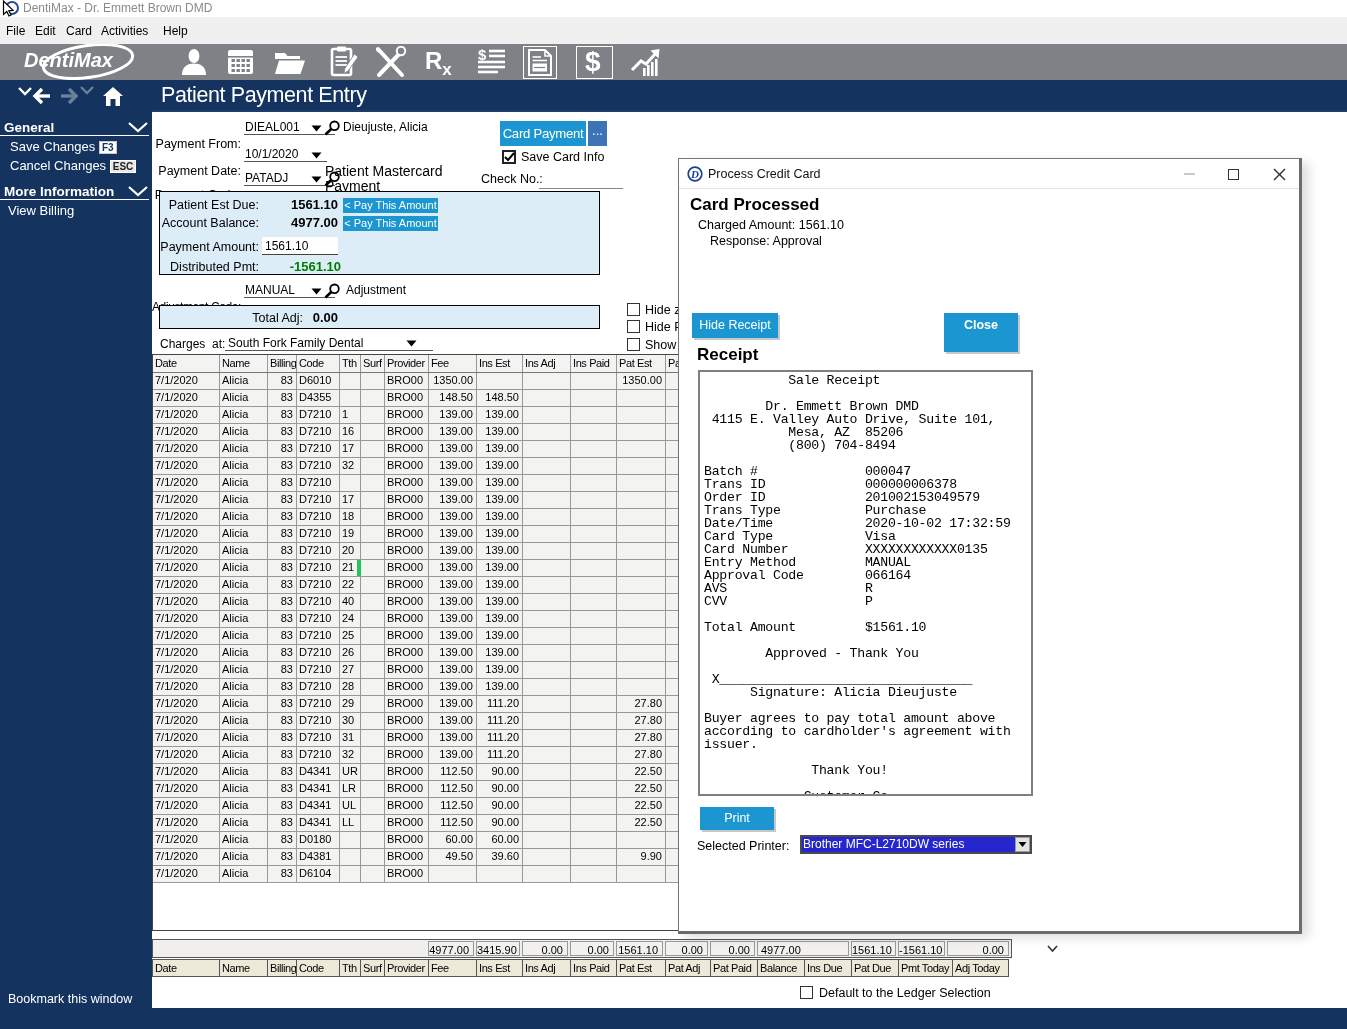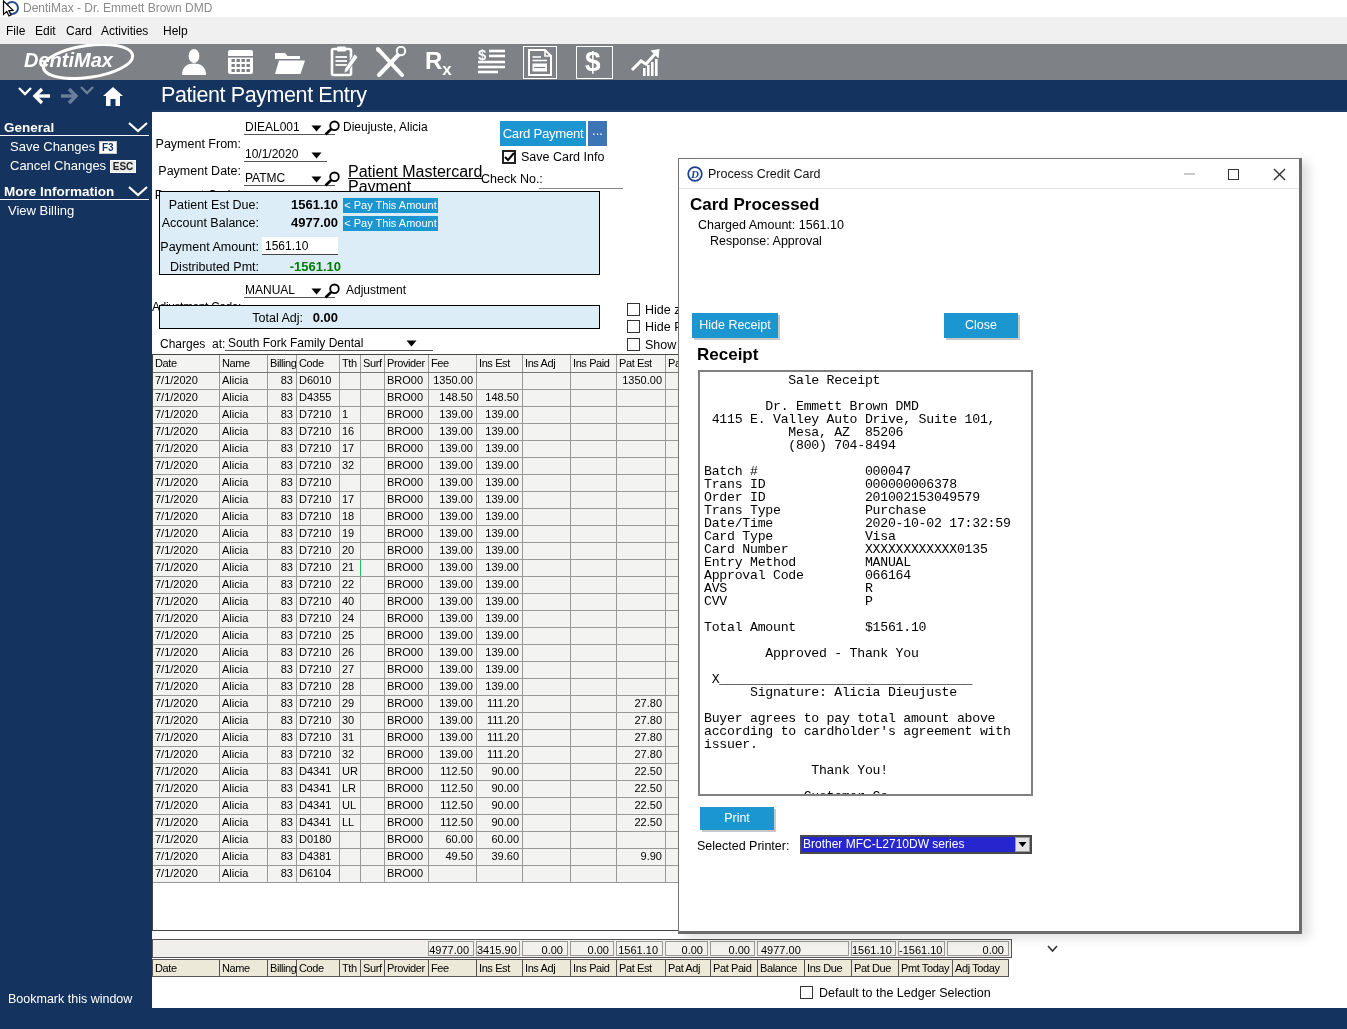--- a/index.html
+++ b/index.html
@@ -169,30 +169,30 @@
  <line x1="7.2" y1="9" x2="1.5" y2="14.5" stroke="#000" stroke-width="2.6"></line>
   </svg>
 <div class="abs" style="left:343px;top:120px;font-size:12px;">Dieujuste, Alicia</div>
 <div class="abs lbl" style="left:150px;top:147px;width:91px;text-align:right;">Payment Date:</div>
 <div class="abs" style="left:245px;top:147px;font-size:12px;">10/1/2020</div>
 <div class="abs" style="left:244px;top:161px;width:83px;height:1px;background:#555;"></div>
 <svg class="abs" style="left:311px;top:152px;" width="11" height="7" viewBox="0 0 11 7">
     <path d="M0.5 0.5 L10.5 0.5 L5.5 6.5 Z" fill="#000"></path>
   </svg>
 <div class="abs lbl" style="left:150px;top:171px;width:91px;text-align:right;">Payment Code:</div>
-<div class="abs" style="left:245px;top:171px;font-size:12px;">PATMC</div>
+<div class="abs" style="left:245px;top:171px;font-size:12px;">PATADJ</div>
 <div class="abs" style="left:244px;top:185px;width:91px;height:1px;background:#555;"></div>
 <svg class="abs" style="left:311px;top:176px;" width="11" height="7" viewBox="0 0 11 7">
     <path d="M0.5 0.5 L10.5 0.5 L5.5 6.5 Z" fill="#000"></path>
   </svg>
 <svg class="abs" style="left:324px;top:171px;" width="17" height="16" viewBox="0 0 17 16">
  <circle cx="10.5" cy="5.8" r="4.3" fill="none" stroke="#000" stroke-width="1.8"></circle>
  <line x1="7.2" y1="9" x2="1.5" y2="14.5" stroke="#000" stroke-width="2.6"></line>
   </svg>
-<div class="abs" style="left:348px;top:164px;font-size:16px;line-height:15px;text-decoration:underline;">Patient Mastercard<br>Payment</div>
+<div class="abs" style="left:325px;top:164px;font-size:14px;line-height:15px;">Patient Mastercard<br>Payment</div>
 <div class="abs btn" style="left:500px;top:121px;width:86px;height:25px;font-size:13.2px;line-height:25px;white-space:nowrap;letter-spacing:-0.3px;">Card Payment</div>
 <div class="abs" style="left:588px;top:121px;width:19px;height:25px;background:#3d74b5;color:#fff;font-size:13px;line-height:20px;text-align:center;">...</div>
 <div class="abs" style="left:502px;top:150px;width:14px;height:14px;border:2px solid #222;background:#fff;"></div>
 <svg class="abs" style="left:504px;top:152px;" width="11" height="10" viewBox="0 0 11 10">
     <polyline points="1,5 4,8 10,1" fill="none" stroke="#000" stroke-width="2"></polyline>
   </svg>
 <div class="abs" style="left:521px;top:150px;font-size:12.5px;">Save Card Info</div>
 <div class="abs" style="left:481px;top:172px;font-size:12.5px;">Check No.:</div>
 <div class="abs" style="left:539px;top:188px;width:84px;height:1px;background:#888;"></div>
 <div class="abs" style="left:159px;top:191px;width:441px;height:84px;background:#ddedf8;border:1px solid #000;"></div>
@@ -495,21 +495,21 @@
       <div style="width:47px;border-right:1px solid #999;font-size:11px;text-align:right;padding:1px 3px 0 0;overflow:hidden;white-space:nowrap;"></div>
       <div style="width:54px;border-right:1px solid #999;font-size:11px;text-align:right;padding:1px 3px 0 0;overflow:hidden;white-space:nowrap;"></div>
       <div style="width:56px;border-right:1px solid #999;font-size:11px;text-align:right;padding:1px 3px 0 0;overflow:hidden;white-space:nowrap;"></div>
       <div style="width:37px;border-right:1px solid #999;font-size:11px;padding:1px 0 0 2px;overflow:hidden;white-space:nowrap;"></div>
     </div>
     <div style="display:flex;height:17px;background:#f3f3f2;border-bottom:1px solid #999;">
       <div style="width:67px;border-right:1px solid #999;font-size:11px;padding:1px 0 0 2px;overflow:hidden;white-space:nowrap;">7/1/2020</div>
       <div style="width:48px;border-right:1px solid #999;font-size:11px;padding:1px 0 0 2px;overflow:hidden;white-space:nowrap;">Alicia</div>
       <div style="width:29px;border-right:1px solid #999;font-size:11px;text-align:right;padding:1px 3px 0 0;overflow:hidden;white-space:nowrap;">83</div>
       <div style="width:43px;border-right:1px solid #999;font-size:11px;padding:1px 0 0 2px;overflow:hidden;white-space:nowrap;">D7210</div>
-      <div style="width:21px;border-right:1px solid #22c55e;font-size:11px;padding:1px 0 0 2px;overflow:hidden;white-space:nowrap;">21</div>
+      <div style="width:21px;border-right:4px solid #22c55e;font-size:11px;padding:1px 0 0 2px;overflow:hidden;white-space:nowrap;">21</div>
       <div style="width:24px;border-right:1px solid #999;font-size:11px;padding:1px 0 0 2px;overflow:hidden;white-space:nowrap;"></div>
       <div style="width:44px;border-right:1px solid #999;font-size:11px;padding:1px 0 0 2px;overflow:hidden;white-space:nowrap;">BRO00</div>
       <div style="width:48px;border-right:1px solid #999;font-size:11px;text-align:right;padding:1px 3px 0 0;overflow:hidden;white-space:nowrap;">139.00</div>
       <div style="width:46px;border-right:1px solid #999;font-size:11px;text-align:right;padding:1px 3px 0 0;overflow:hidden;white-space:nowrap;">139.00</div>
       <div style="width:48px;border-right:1px solid #999;font-size:11px;text-align:right;padding:1px 3px 0 0;overflow:hidden;white-space:nowrap;"></div>
       <div style="width:46px;border-right:1px solid #999;font-size:11px;text-align:right;padding:1px 3px 0 0;overflow:hidden;white-space:nowrap;"></div>
       <div style="width:49px;border-right:1px solid #999;font-size:11px;text-align:right;padding:1px 3px 0 0;overflow:hidden;white-space:nowrap;"></div>
       <div style="width:45px;border-right:1px solid #999;font-size:11px;text-align:right;padding:1px 3px 0 0;overflow:hidden;white-space:nowrap;"></div>
       <div style="width:47px;border-right:1px solid #999;font-size:11px;text-align:right;padding:1px 3px 0 0;overflow:hidden;white-space:nowrap;"></div>
       <div style="width:47px;border-right:1px solid #999;font-size:11px;text-align:right;padding:1px 3px 0 0;overflow:hidden;white-space:nowrap;"></div>
@@ -967,21 +967,21 @@
 <svg class="abs" style="left:1273px;top:168px;" width="13" height="13" viewBox="0 0 13 13">
     <g stroke="#333" stroke-width="1.4">
       <line x1="1" y1="1" x2="12" y2="12"></line>
       <line x1="12" y1="1" x2="1" y2="12"></line>
     </g>
   </svg>
 <div class="abs" style="left:690px;top:195px;font-size:17px;font-weight:bold;color:#000;">Card Processed</div>
 <div class="abs" style="left:698px;top:218px;font-size:12.5px;">Charged Amount: 1561.10</div>
 <div class="abs" style="left:710px;top:234px;font-size:12.5px;">Response: Approval</div>
 <div class="abs btn" style="left:692px;top:313px;width:86px;height:25px;font-size:12.5px;line-height:25px;box-shadow:2px 2px 0 rgba(130,130,130,0.45);">Hide Receipt</div>
-<div class="abs btn" style="left:944px;top:313px;width:74px;height:25px;font-size:12.5px;line-height:25px;box-shadow:2px 2px 0 rgba(130,130,130,0.45);">Close</div>
+<div class="abs btn" style="left:944px;top:313px;width:74px;height:39px;font-size:12.5px;line-height:25px;box-shadow:2px 2px 0 rgba(130,130,130,0.45);font-weight:bold;">Close</div>
 <div class="abs" style="left:697px;top:345px;font-size:17px;font-weight:bold;color:#000;">Receipt</div>
 <div class="abs" style="left:698px;top:370px;width:335px;height:426px;border:2px solid #808080;background:#fff;overflow:hidden;font-family:'Liberation Mono',monospace;font-size:13.2px;line-height:13px;white-space:pre;padding:2px 0 0 4px;letter-spacing:-0.25px;">           Sale Receipt
 
         Dr. Emmett Brown DMD
  4115 E. Valley Auto Drive, Suite 101,
            Mesa, AZ  85206
            (800) 704-8494
 
 Batch #              000047
 Trans ID             000000006378

